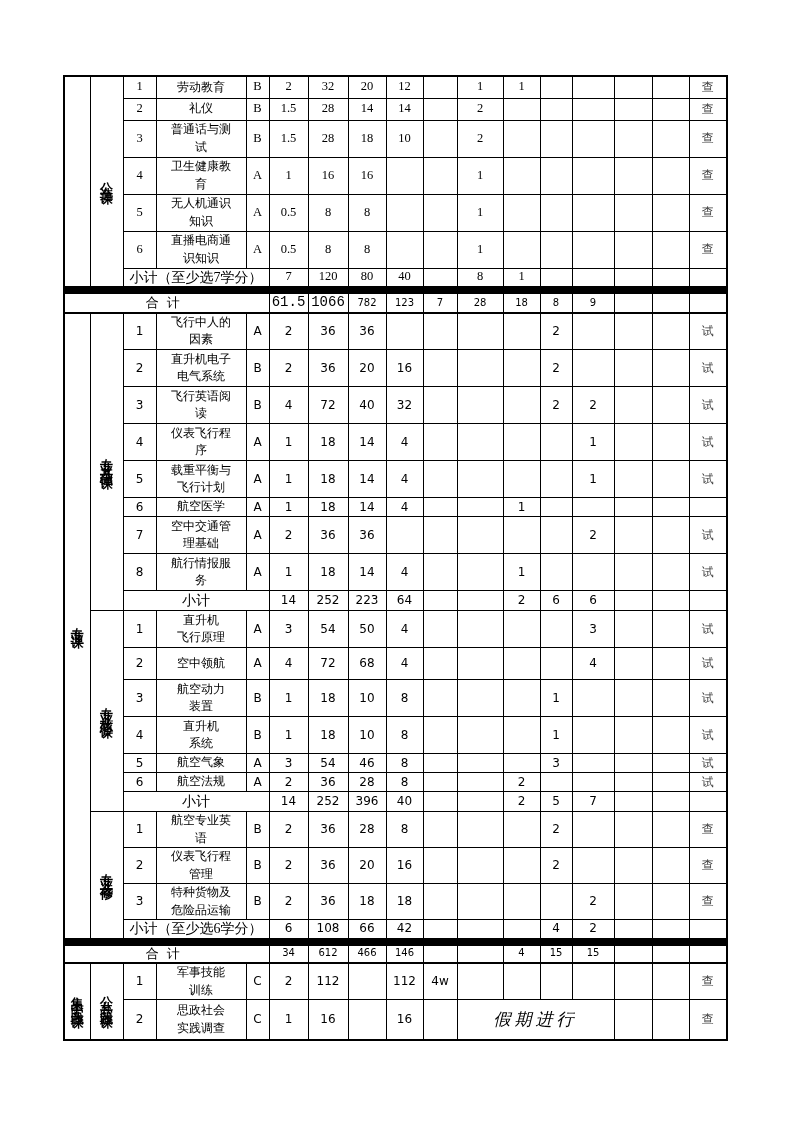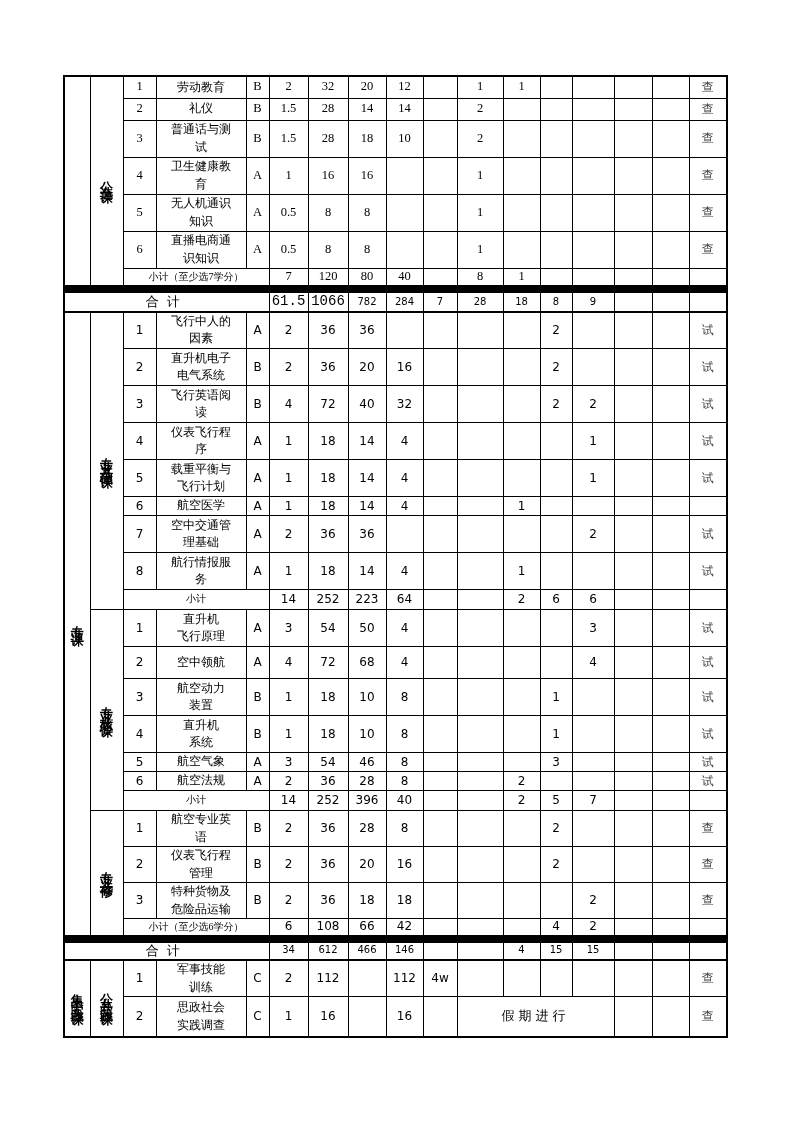--- a/index.html
+++ b/index.html
@@ -22,27 +22,27 @@
     border:1px solid #000;
     padding:0 1px;
     text-align:center;
     vertical-align:middle;
     font-size:12.5px;
     color:#000;
     overflow:hidden;
     line-height:1.25;
   }
   td.nm{white-space:pre-line;font-size:12px;line-height:1.45;}
-  td.lb{font-size:10px;margin-top:44px;}
+  td.lb{font-size:14px;margin-top:44px;}
   td.tl{font-size:13px;letter-spacing:8px;}
   td.sm{font-size:14px;font-family:Liberation Mono, monospace;}
   td.sb{font-family:"DejaVu Sans","Liberation Sans",sans-serif;font-weight:400;font-size:10px;}
   td.sn{font-family:"DejaVu Sans","Liberation Sans",sans-serif;font-size:12px;}
   td.ex{color:#3c3c3c;font-size:12px;}
-  td.hol{font-size:13px;letter-spacing:4px;}
+  td.hol{font-size:17px;letter-spacing:4px;font-style:italic;}
   td.vcell{padding:0;}
   td.vcell .vtext{
     display:inline-block;
     writing-mode:vertical-rl;
     text-orientation:upright;
     font-weight:bold;
     font-size:13px;
     letter-spacing:5px;
     line-height:1;
   }
@@ -195,21 +195,21 @@
           <td></td>
           <td></td>
           <td></td>
           <td></td>
         </tr>
         <tr class="sep" style="height: 22px;">
           <td colspan="5" class="tl">合计</td>
           <td class="sm">61.5</td>
           <td class="sm">1066</td>
           <td class="sb">782</td>
-          <td class="sb">284</td>
+          <td class="sb">123</td>
           <td class="sb">7</td>
           <td class="sb">28</td>
           <td class="sb">18</td>
           <td class="sb">8</td>
           <td class="sb">9</td>
           <td></td>
           <td></td>
           <td></td>
         </tr>
         <tr style="height: 37px;">

